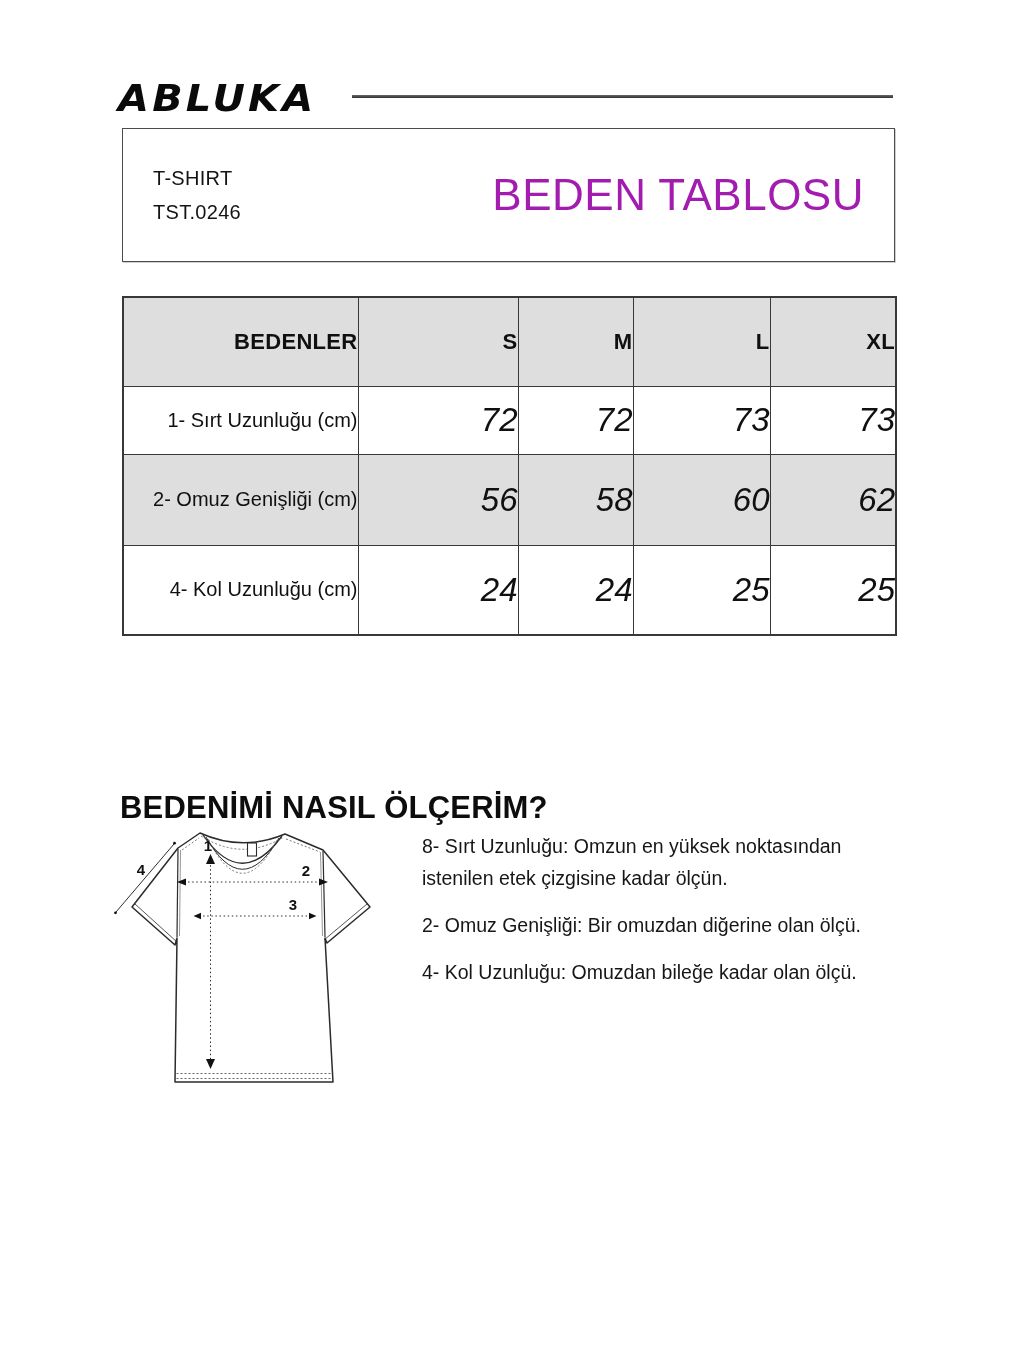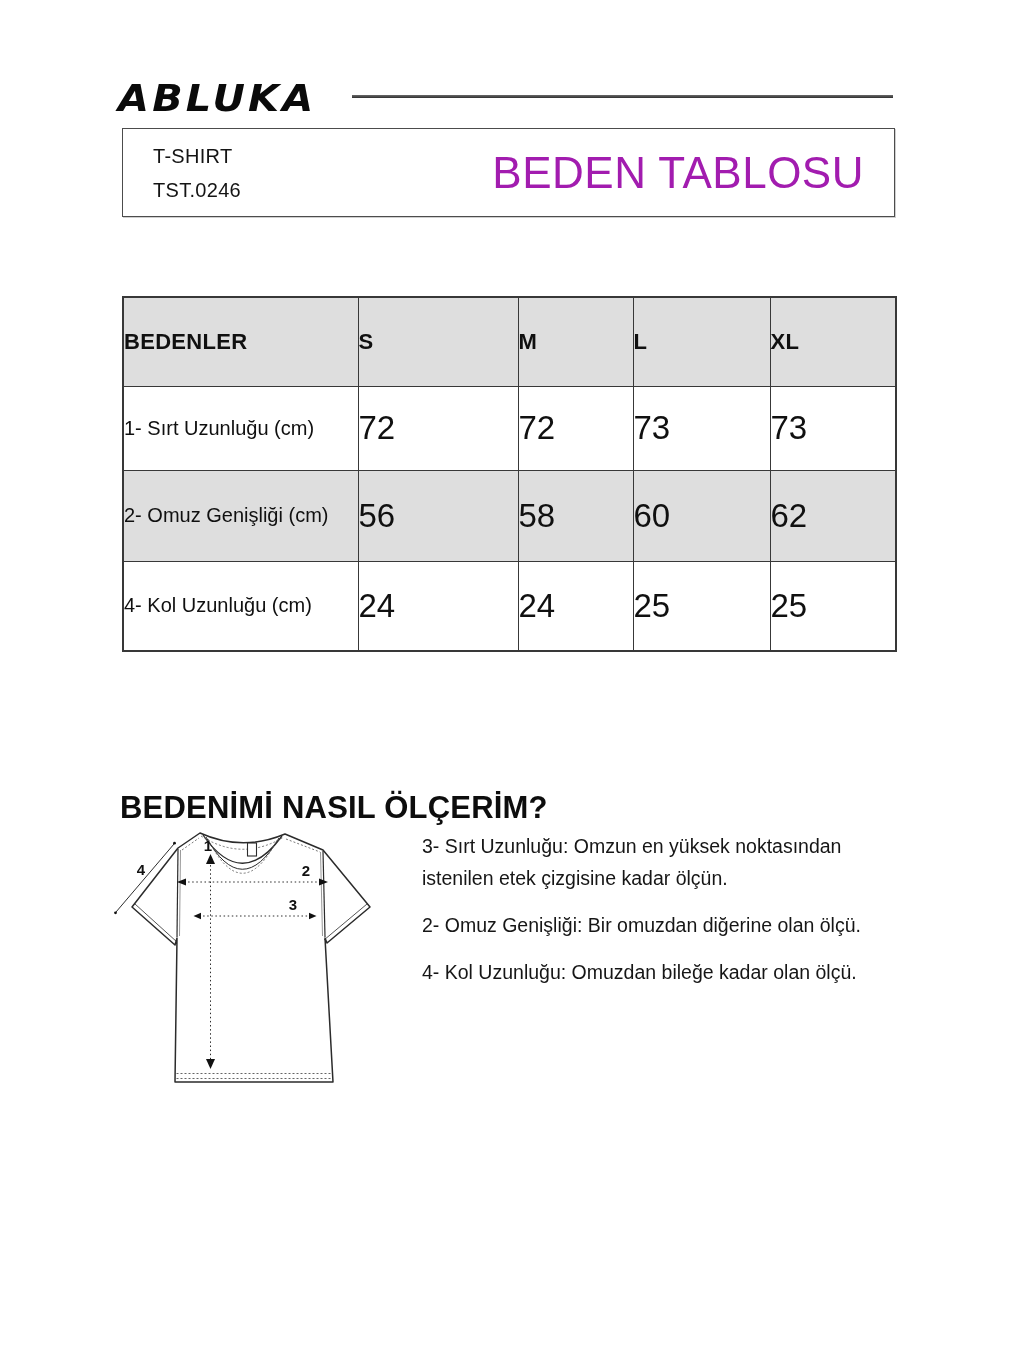--- a/index.html
+++ b/index.html
@@ -29,21 +29,21 @@
   }
   .logo-line{
     position:absolute;
     left:352px; top:95px;
     width:541px; height:3px;
     background:linear-gradient(180deg,#6a6a6a,#2f2f2f);
   }
   .info-box{
     position:absolute;
     left:122px; top:128px;
-    width:773px; height:89px;
+    width:773px; height:134px;
     box-sizing:border-box;
     border:1px solid #4c4c4c;
     box-shadow:1px 1px 0 #cfcfcf;
     display:flex;
     align-items:center;
     justify-content:space-between;
     padding:0 30px;
   }
   .product-lines{font-size:20px; font-weight:500; line-height:34px; letter-spacing:0.3px; color:#141414;}
   .page-title{
@@ -56,39 +56,39 @@
   
   .size-table-wrap{position:absolute; left:122px; top:296px; width:773px;}
   table.size-table{
     width:773px;
     border-collapse:collapse;
     table-layout:fixed;
     border:2px solid #383838;
   }
   table.size-table th, table.size-table td{
     border:1.5px solid #383838;
-    text-align:left;
+    text-align:right;
     vertical-align:middle;
     padding:0;
     color:#101010;
   }
   table.size-table thead tr{height:89px;}
   table.size-table thead th{
     background:#dedede;
     font-size:22px;
     font-weight:700;
     letter-spacing:0.3px;
   }
-  table.size-table tbody tr:nth-child(1){height:84px;}
+  table.size-table tbody tr:nth-child(1){height:68px;}
   table.size-table tbody tr:nth-child(2){height:91px;padding-left:12px;}
   table.size-table tbody tr:nth-child(3){height:90px;}
   table.size-table tbody tr:nth-child(4){height:92px;}
   table.size-table tbody tr:nth-child(even) td{background:#dedede;}
   table.size-table td.label{font-size:20px; font-weight:400;}
-  table.size-table td.val{font-size:33px; font-weight:500;}
+  table.size-table td.val{font-size:33px; font-weight:500;font-style:italic;}
   
   .howto-heading{
     position:absolute;
     left:120px; top:774px;
     font-size:31px;
     font-weight:800;
     letter-spacing:0.2px;
     color:#0d0d0d;
     white-space:nowrap;
     margin-top:16px;
@@ -227,19 +227,19 @@
 
     <g>
       <path d="M 74,29 L 16,97" stroke="#2e2e2e" stroke-width="1" fill="none"></path>
       <circle cx="74.5" cy="28.2" r="1.4" fill="#111"></circle>
       <circle cx="15.5" cy="97.8" r="1.4" fill="#111"></circle>
     </g>
     <text x="41" y="60" text-anchor="middle">4</text>
   </svg>
 
   <div class="instructions">
-    <p>3- Sırt Uzunluğu: Omzun en yüksek noktasından
+    <p>8- Sırt Uzunluğu: Omzun en yüksek noktasından
 istenilen etek çizgisine kadar ölçün.</p>
     <p>2- Omuz Genişliği: Bir omuzdan diğerine olan ölçü.</p>
     <p>4- Kol Uzunluğu: Omuzdan bileğe kadar olan ölçü.</p>
   </div>
 
 </div>
 
 </body></html>

